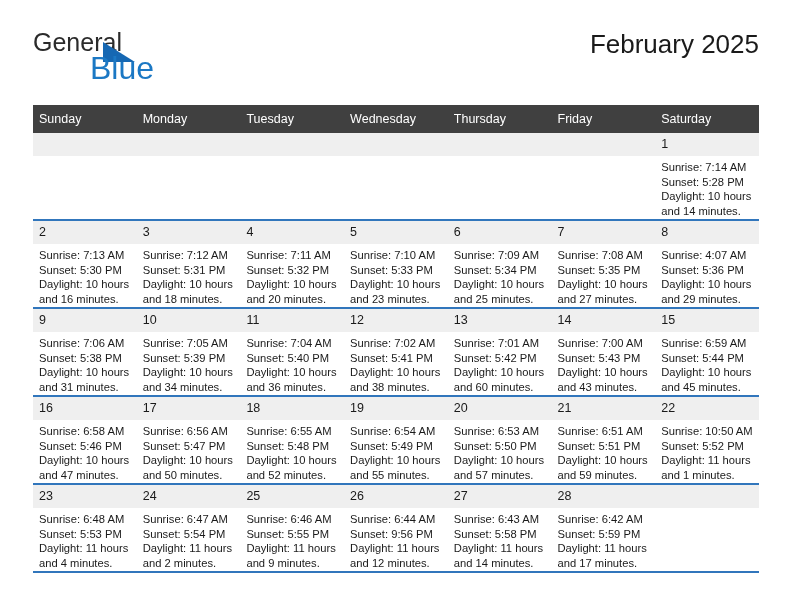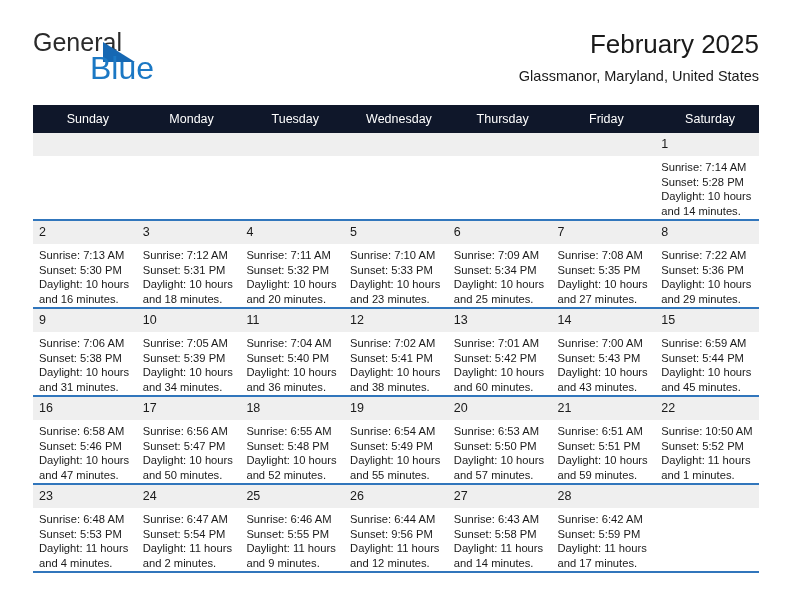--- a/index.html
+++ b/index.html
@@ -62,21 +62,21 @@
     top: 26px;
     font-size: 32px;
     line-height: 28px;
     color: #1b78c4;
     font-family: "Liberation Sans", sans-serif;
   }
   .title-block {
     position: absolute;
     right: 0;
     top: 0;
-    text-align: right;
+    text-align: left;
   }
   .cal-title {
     font-size: 26px;
     line-height: 32px;
     color: #1a1a1a;
     font-weight: normal;
     margin: 0;
     padding: 0;
   }
   .cal-subtitle {
@@ -90,25 +90,25 @@
   
   .calendar {
     position: absolute;
     left: 33px;
     top: 105px;
     width: 726px;
     border-collapse: collapse;
     table-layout: fixed;
   }
   .calendar th {
-    background: #0f172a;
+    background: #404040;
     color: #ffffff;
     font-weight: normal;
     font-size: 12.5px;
-    text-align: center;
+    text-align: left;
     padding: 5px 0 5px 6px;
     height: 18px;
     line-height: 16px;
   }
   .calendar td {
     vertical-align: top;
     padding: 0;
     border-bottom: 2px solid #3176bc;
     height: 86px;
   }
@@ -141,21 +141,20 @@
   <div class="header">
 
     <div class="logo">
       <span class="logo-general">General</span>
       <span class="logo-triangle"></span>
       <span class="logo-blue">Blue</span>
     </div>
 
     <div class="title-block">
       <h1 class="cal-title">February 2025</h1>
-      <div class="cal-subtitle">Glassmanor, Maryland, United States</div>
     </div>
 
   </div>
 
   <table class="calendar">
     <thead>
       <tr>
         <th>Sunday</th>
         <th>Monday</th>
         <th>Tuesday</th>
@@ -246,21 +245,21 @@
             <div class="cell-info">
               <div>Sunrise: 7:08 AM</div>
               <div>Sunset: 5:35 PM</div>
               <div>Daylight: 10 hours</div>
               <div>and 27 minutes.</div>
             </div>
           </td>
           <td>
             <div class="daynum">8</div>
             <div class="cell-info">
-              <div>Sunrise: 7:22 AM</div>
+              <div>Sunrise: 4:07 AM</div>
               <div>Sunset: 5:36 PM</div>
               <div>Daylight: 10 hours</div>
               <div>and 29 minutes.</div>
             </div>
           </td>
         </tr>
         <tr>
           <td>
             <div class="daynum">9</div>
             <div class="cell-info">

